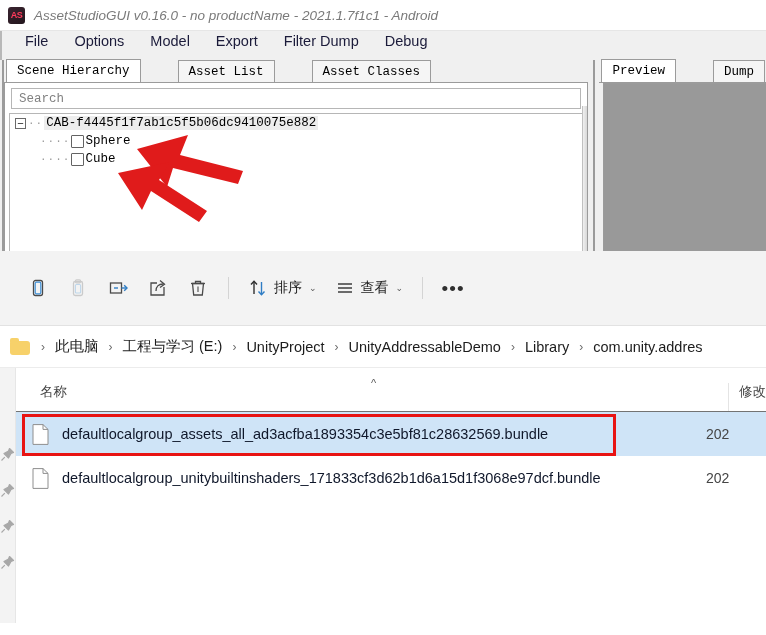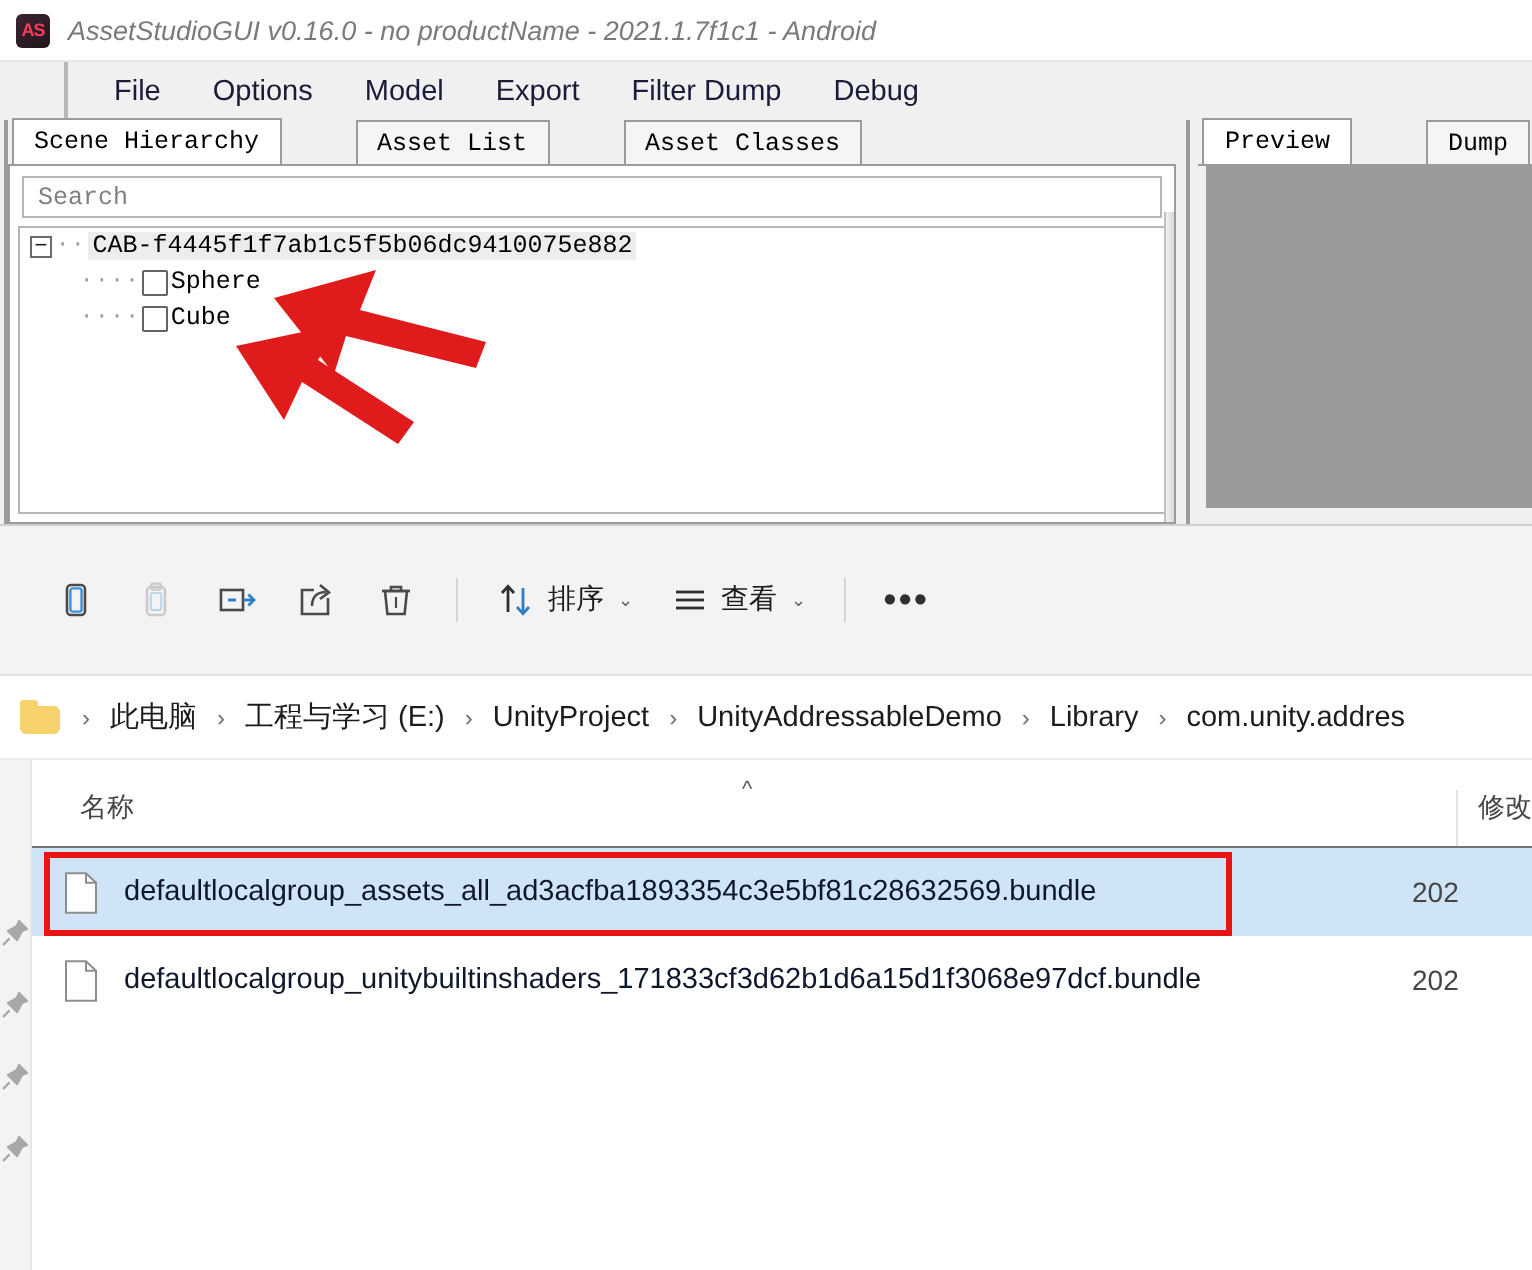--- a/index.html
+++ b/index.html
@@ -35,23 +35,22 @@
     letter-spacing: -0.5px; font-family: "Liberation Sans", sans-serif;
   }
   .as-title {
     font-size: 13.5px; color: #7a7a7a; white-space: nowrap;
     font-family: "Liberation Sans", sans-serif;
     font-style: italic;
   }
 
   .as-menubar {
     height: 29px; background: #f0f0f0;
-    display: flex; align-items: center; padding-left: 10px;
+    display: flex; align-items: flex-start; padding-left: 10px;
     border-left: 2px solid #b8b8b8;
-    margin-left: 32px;
   }
   .as-menu-item {
     font-size: 14.5px; color: #1b1b3a; padding: 2px 13px;
     white-space: nowrap; cursor: default;
     font-family: "Liberation Sans", sans-serif;
   }
 
   .as-body {
     position: absolute; left: 0; top: 60px; right: 0; bottom: 0;
     display: flex;
@@ -135,21 +134,21 @@
   }
 
   
   .arrow-layer {
     position: absolute; left: 0; top: 0; width: 766px; height: 635px;
     pointer-events: none; z-index: 50;
   }
 
   
   #explorer {
-    position: absolute; left: 0; top: 263px; width: 766px; height: 372px;
+    position: absolute; left: 0; top: 251px; width: 766px; height: 372px;
     background: #f3f3f3;
   }
   .ex-toolbar {
     height: 75px; display: flex; align-items: center;
     padding-left: 18px; background: #f3f3f3;
     border-bottom: 1px solid #e2e2e2;
   }
   .tb-btn {
     width: 40px; height: 36px; display: flex; align-items: center;
     justify-content: center; border-radius: 5px; cursor: default;

